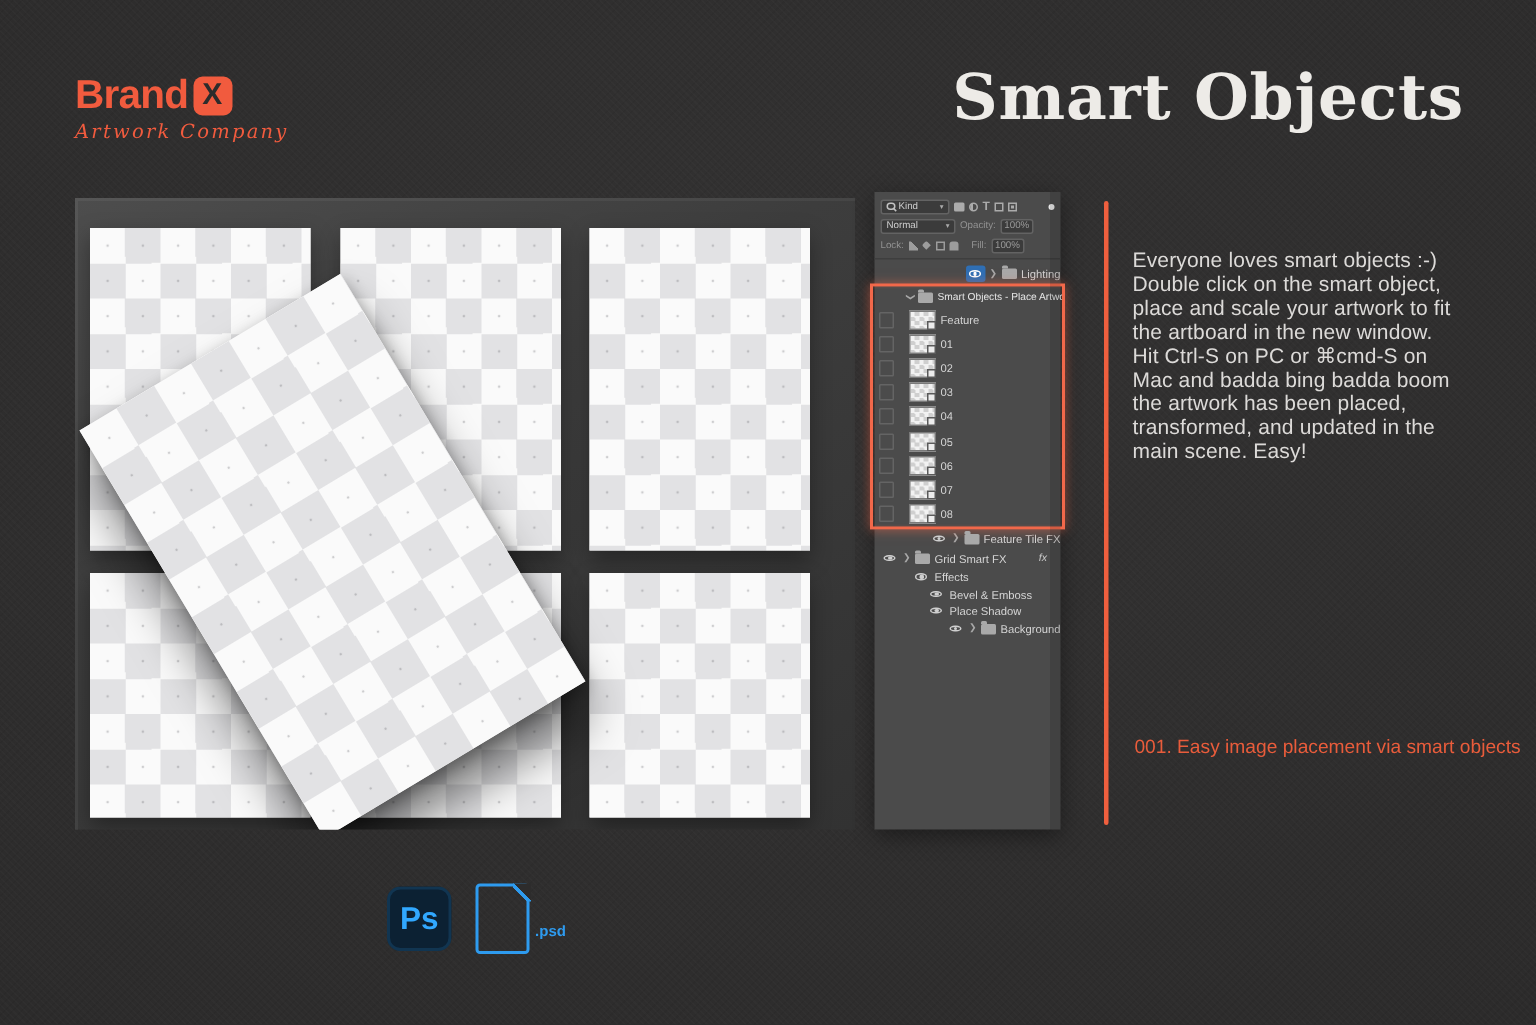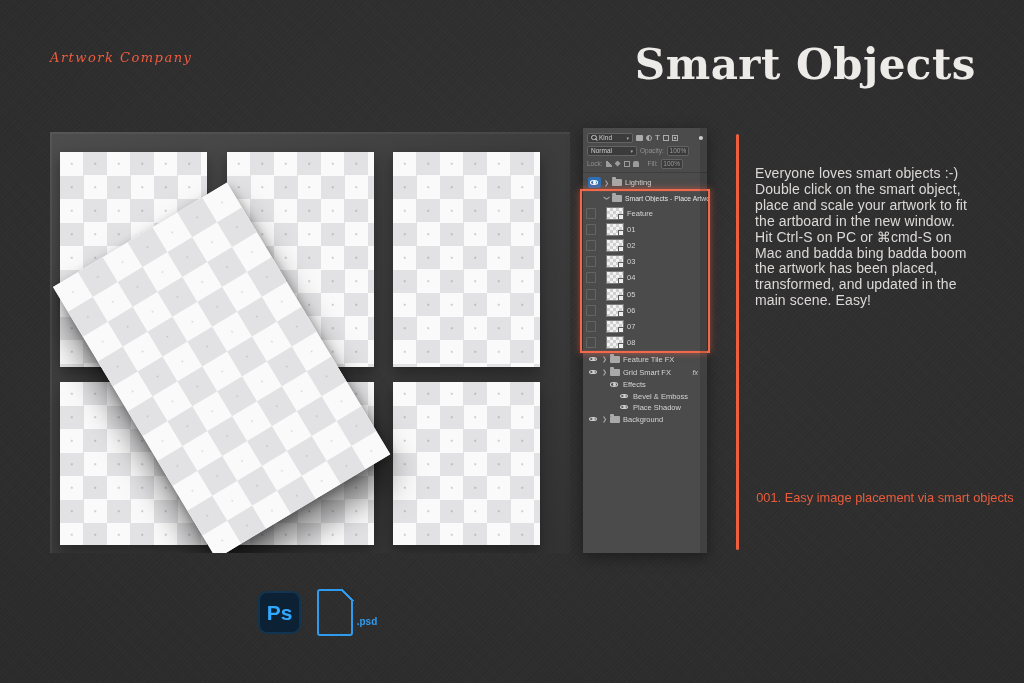--- a/index.html
+++ b/index.html
@@ -75,21 +75,21 @@
   .dot{width:4px;height:4px;border-radius:50%;background:#e8e8e8;margin-left:auto;}
   .lk{width:6px;height:6px;background:#9c9c9c;flex:none;}
   .lk2{background:linear-gradient(45deg,#9c9c9c 60%,transparent 60%);}
   .lk3{clip-path:polygon(50% 0,100% 50%,50% 100%,0 50%);}
   .lk4{border:1px solid #9c9c9c;background:none;box-sizing:border-box;}
   .lk5{border-radius:2px 2px 0 0;}
 
   
   #layer-list{padding-top:3px;}
   .lrow{display:flex;align-items:center;gap:3px;width:100%;box-sizing:border-box;padding-left:5px;}
-  .lrow.group{height:13px;}
+  .lrow.group{height:13px;justify-content:flex-end;}
   .lrow.group-open{height:14px;padding-left:22px;}
   .lrow.smart{height:16.2px;padding-left:4px;}
   .lrow.effects-head{height:12px;padding-left:26px;}
   .lrow.effect{height:11px;padding-left:36px;}
   .lab{font-size:7.5px;color:#d4d4d4;white-space:nowrap;overflow:hidden;}
   .group-open .lab{font-size:6.8px;color:#e6e6e6;}
   .arr{font-size:6px;color:#a8a8a8;line-height:1;flex:none;}
   .arr.open{transform:rotate(90deg);}
   .folder{width:10px;height:7px;background:#a9a9a9;border-radius:1px;position:relative;flex:none;}
   .folder::before{content:'';position:absolute;left:0;top:-2px;width:4px;height:2px;
@@ -131,20 +131,24 @@
        border:2.5px solid #2e9bef;border-radius:3px;box-sizing:border-box;padding-left:32px;}
   #psd-icon::before{content:'';position:absolute;top:-2.5px;right:-2.5px;width:12px;height:12px;
        background:linear-gradient(225deg,#2d2c2c 0 48%,#2e9bef 48% 62%,transparent 62%);}
   .psd-label{position:absolute;bottom:7px;width:100%;text-align:center;
        color:#2e9bef;font-weight:bold;font-size:10px;}
 </style>
 </head>
 <body>
 
 <div id="logo">
+  <div class="brand-row">
+    <span class="brand-text">Brand</span>
+    <span class="brand-badge">X</span>
+  </div>
   <div class="tagline">Artwork Company</div>
 </div>
 
 <div id="title">Smart Objects</div>
 
 <div id="mockup">
   <div class="tile checker t1"></div>
   <div class="tile checker t2"></div>
   <div class="tile checker t3"></div>
   <div class="tile checker t4"></div>

